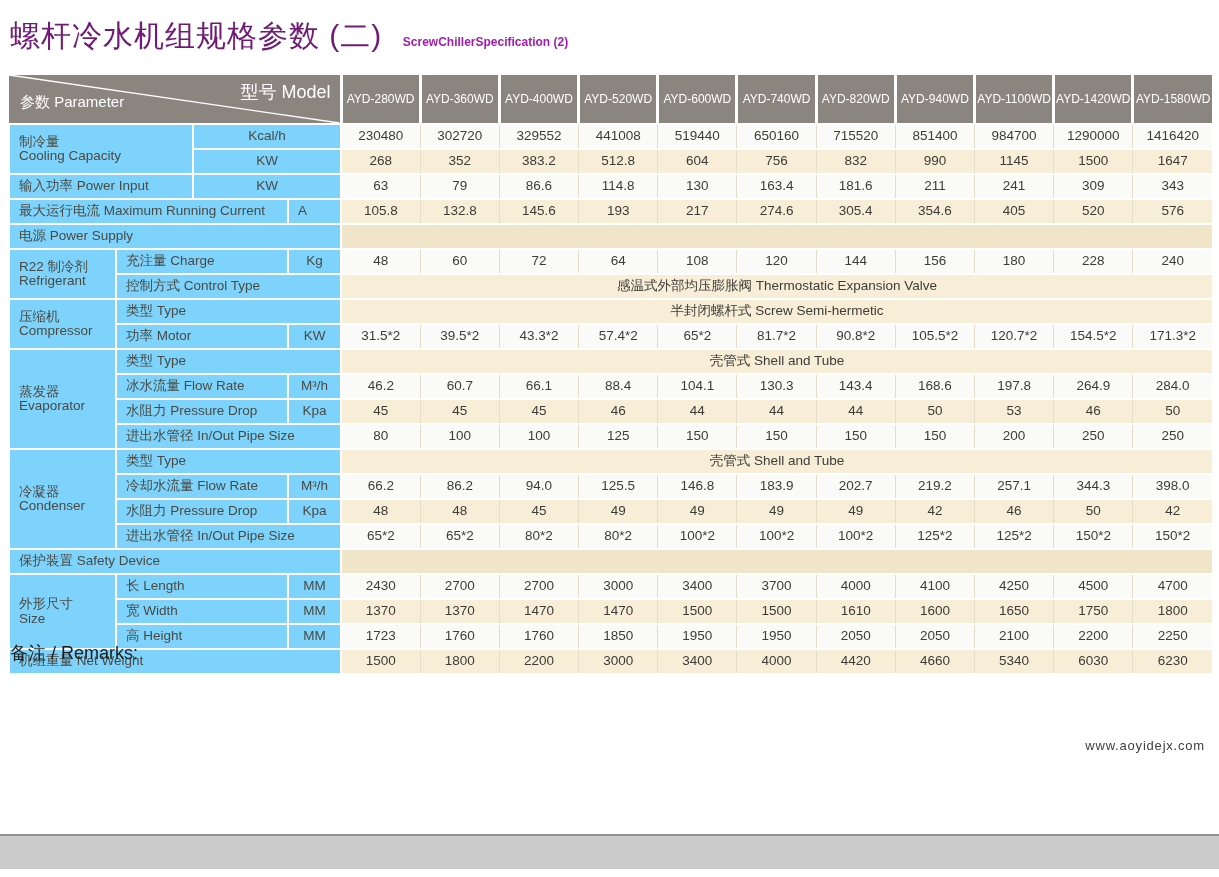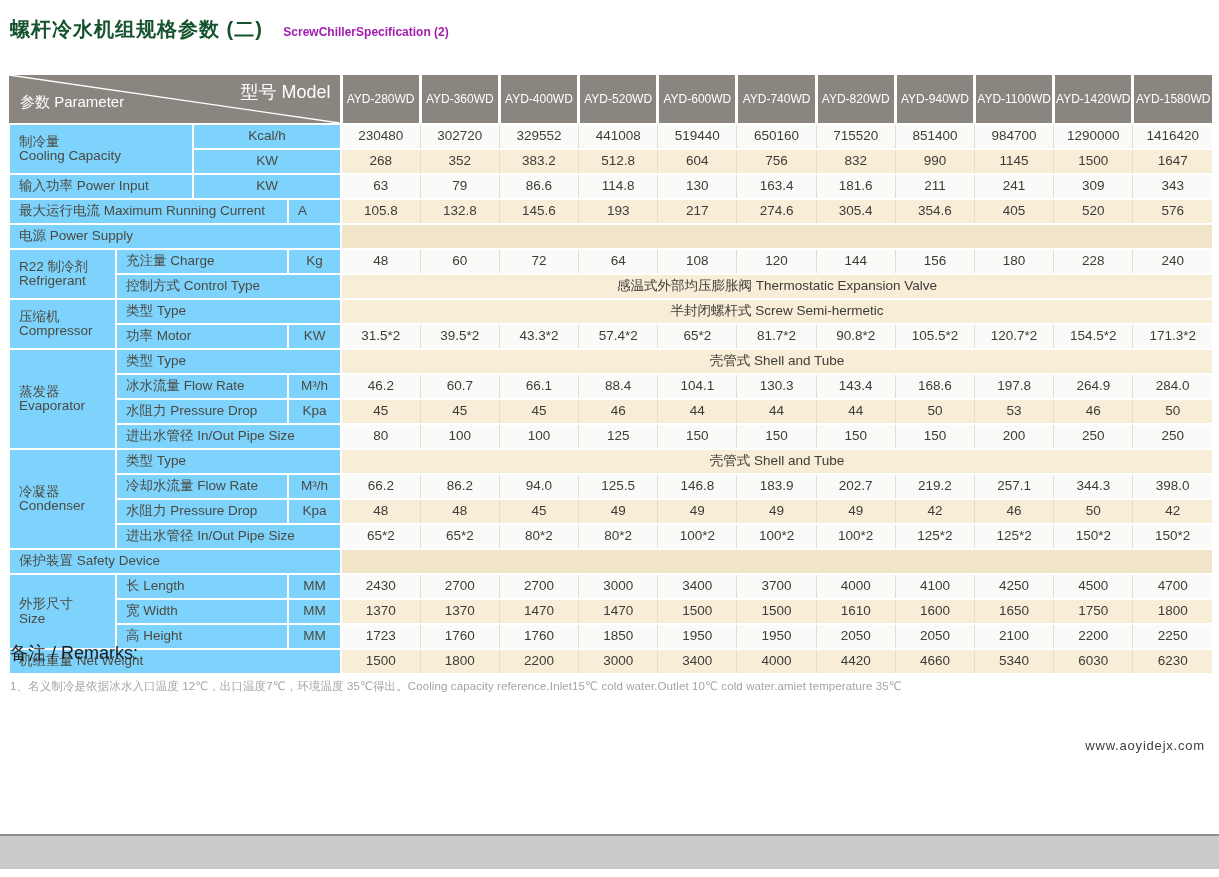--- a/index.html
+++ b/index.html
@@ -1,19 +1,19 @@
 <!DOCTYPE html>
 <html><head>
 <meta charset="utf-8">
 <style>
   html,body{margin:0;padding:0;background:#fff;}
   .sheet{position:relative;width:1219px;height:877px;background:#ffffff;overflow:hidden;
          font-family:"Liberation Sans","DejaVu Sans",sans-serif;}
   .title{position:absolute;left:10px;top:16px;white-space:nowrap;}
-  .title .cn{font-size:20px;font-weight:700;color:#14532d;letter-spacing:1px;}
+  .title .cn{font-size:30px;font-weight:400;color:#701a75;letter-spacing:1px;}
   .title .en{font-size:12px;font-weight:700;color:#a21caf;margin-left:16px;}
   .table-wrap{position:absolute;left:8px;top:75px;}
   table.spec{border-collapse:collapse;table-layout:fixed;width:1203px;}
   col.cA{width:107px;} col.cB{width:77px;} col.cC{width:95px;} col.cD{width:53px;}
   col.dcol{width:79.2px;}
   thead th{background:#8b8580;height:48px;padding:0;color:#fff;font-weight:400;
            border-left:3px solid #fff;border-bottom:2px solid #fff;}
   th.diag{border-left:none;position:relative;overflow:hidden;}
   th.diag svg{position:absolute;left:0;top:0;width:100%;height:100%;}
   th.diag .model-lbl{position:absolute;top:5px;right:9px;font-size:18px;}
@@ -360,20 +360,19 @@
             <td class="val">5340</td>
             <td class="val">6030</td>
             <td class="val">6230</td>
           </tr>
         </tbody>
     </table>
   </div>
 
   <div class="remarks">
     <h3>备注 / Remarks:</h3>
-    <div class="line">1、名义制冷是依据冰水入口温度 12℃，出口温度7℃，环境温度 35℃得出。Cooling capacity reference.Inlet15℃ cold water.Outlet 10℃ cold water.amiet temperature 35℃</div>
   </div>
 
   <div class="website">www.aoyidejx.com</div>
 
   <div class="footer-bar"></div>
 
 </div>
 
 </body></html>

